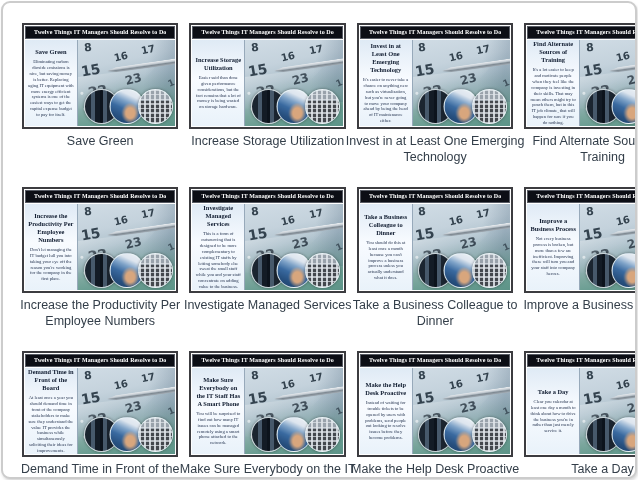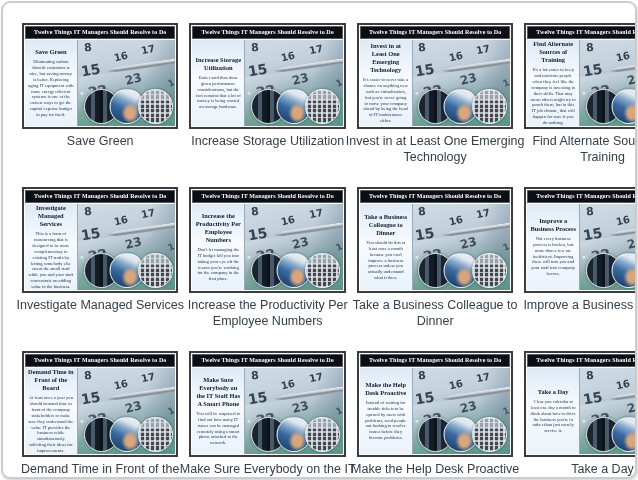--- a/index.html
+++ b/index.html
@@ -186,20 +186,50 @@
       </div>
     </div>
     <figcaption class="caption">Find Alternate Sources of Training</figcaption>
   </figure>
 
   <figure class="cell">
     <div class="slide">
       <div class="titlebar">Twelve Things IT Managers Should Resolve to Do</div>
       <div class="content">
         <div class="panel">
+          <div class="heading">Increase the Productivity Per Employee Numbers</div>
+          <div class="bodytext">Don't let managing the IT budget lull you into taking your eye off the reason you're working for the company in the first place.</div>
+        </div>
+        <div class="art">
+          <div class="wall"></div>
+          <span class="num n8">8</span>
+          <span class="num n16">16</span>
+          <span class="num n17">17</span>
+          <span class="num n15">15</span>
+          <span class="num n23">23</span>
+          <span class="num n22">22</span>
+          <span class="num n20">20</span>
+          <span class="num n1">1</span>
+          <div class="fold"></div>
+          <div class="pen"></div>
+          <div class="bubbles"></div>
+          <div class="photo server"></div>
+          <div class="photo writer"></div>
+          <div class="photo phone"></div>
+        </div>
+      </div>
+    </div>
+    <figcaption class="caption">Increase the Productivity Per Employee Numbers</figcaption>
+  </figure>
+
+  <figure class="cell">
+    <div class="slide">
+      <div class="titlebar">Twelve Things IT Managers Should Resolve to Do</div>
+      <div class="content">
+        <div class="panel">
           <div class="heading">Investigate Managed Services</div>
           <div class="bodytext">This is a form of outsourcing that is designed to be more complementary to existing IT staffs by letting somebody else sweat the small stuff while you and your staff concentrate on adding value to the business.</div>
         </div>
         <div class="art">
           <div class="wall"></div>
           <span class="num n8">8</span>
           <span class="num n16">16</span>
           <span class="num n17">17</span>
           <span class="num n15">15</span>
           <span class="num n23">23</span>
@@ -216,50 +246,20 @@
       </div>
     </div>
     <figcaption class="caption">Investigate Managed Services</figcaption>
   </figure>
 
   <figure class="cell">
     <div class="slide">
       <div class="titlebar">Twelve Things IT Managers Should Resolve to Do</div>
       <div class="content">
         <div class="panel">
-          <div class="heading">Increase the Productivity Per Employee Numbers</div>
-          <div class="bodytext">Don't let managing the IT budget lull you into taking your eye off the reason you're working for the company in the first place.</div>
-        </div>
-        <div class="art">
-          <div class="wall"></div>
-          <span class="num n8">8</span>
-          <span class="num n16">16</span>
-          <span class="num n17">17</span>
-          <span class="num n15">15</span>
-          <span class="num n23">23</span>
-          <span class="num n22">22</span>
-          <span class="num n20">20</span>
-          <span class="num n1">1</span>
-          <div class="fold"></div>
-          <div class="pen"></div>
-          <div class="bubbles"></div>
-          <div class="photo server"></div>
-          <div class="photo writer"></div>
-          <div class="photo phone"></div>
-        </div>
-      </div>
-    </div>
-    <figcaption class="caption">Increase the Productivity Per Employee Numbers</figcaption>
-  </figure>
-
-  <figure class="cell">
-    <div class="slide">
-      <div class="titlebar">Twelve Things IT Managers Should Resolve to Do</div>
-      <div class="content">
-        <div class="panel">
           <div class="heading">Take a Business Colleague to Dinner</div>
           <div class="bodytext">You should do this at least once a month because you can't improve a business process unless you actually understand what it does.</div>
         </div>
         <div class="art">
           <div class="wall"></div>
           <span class="num n8">8</span>
           <span class="num n16">16</span>
           <span class="num n17">17</span>
           <span class="num n15">15</span>
           <span class="num n23">23</span>

